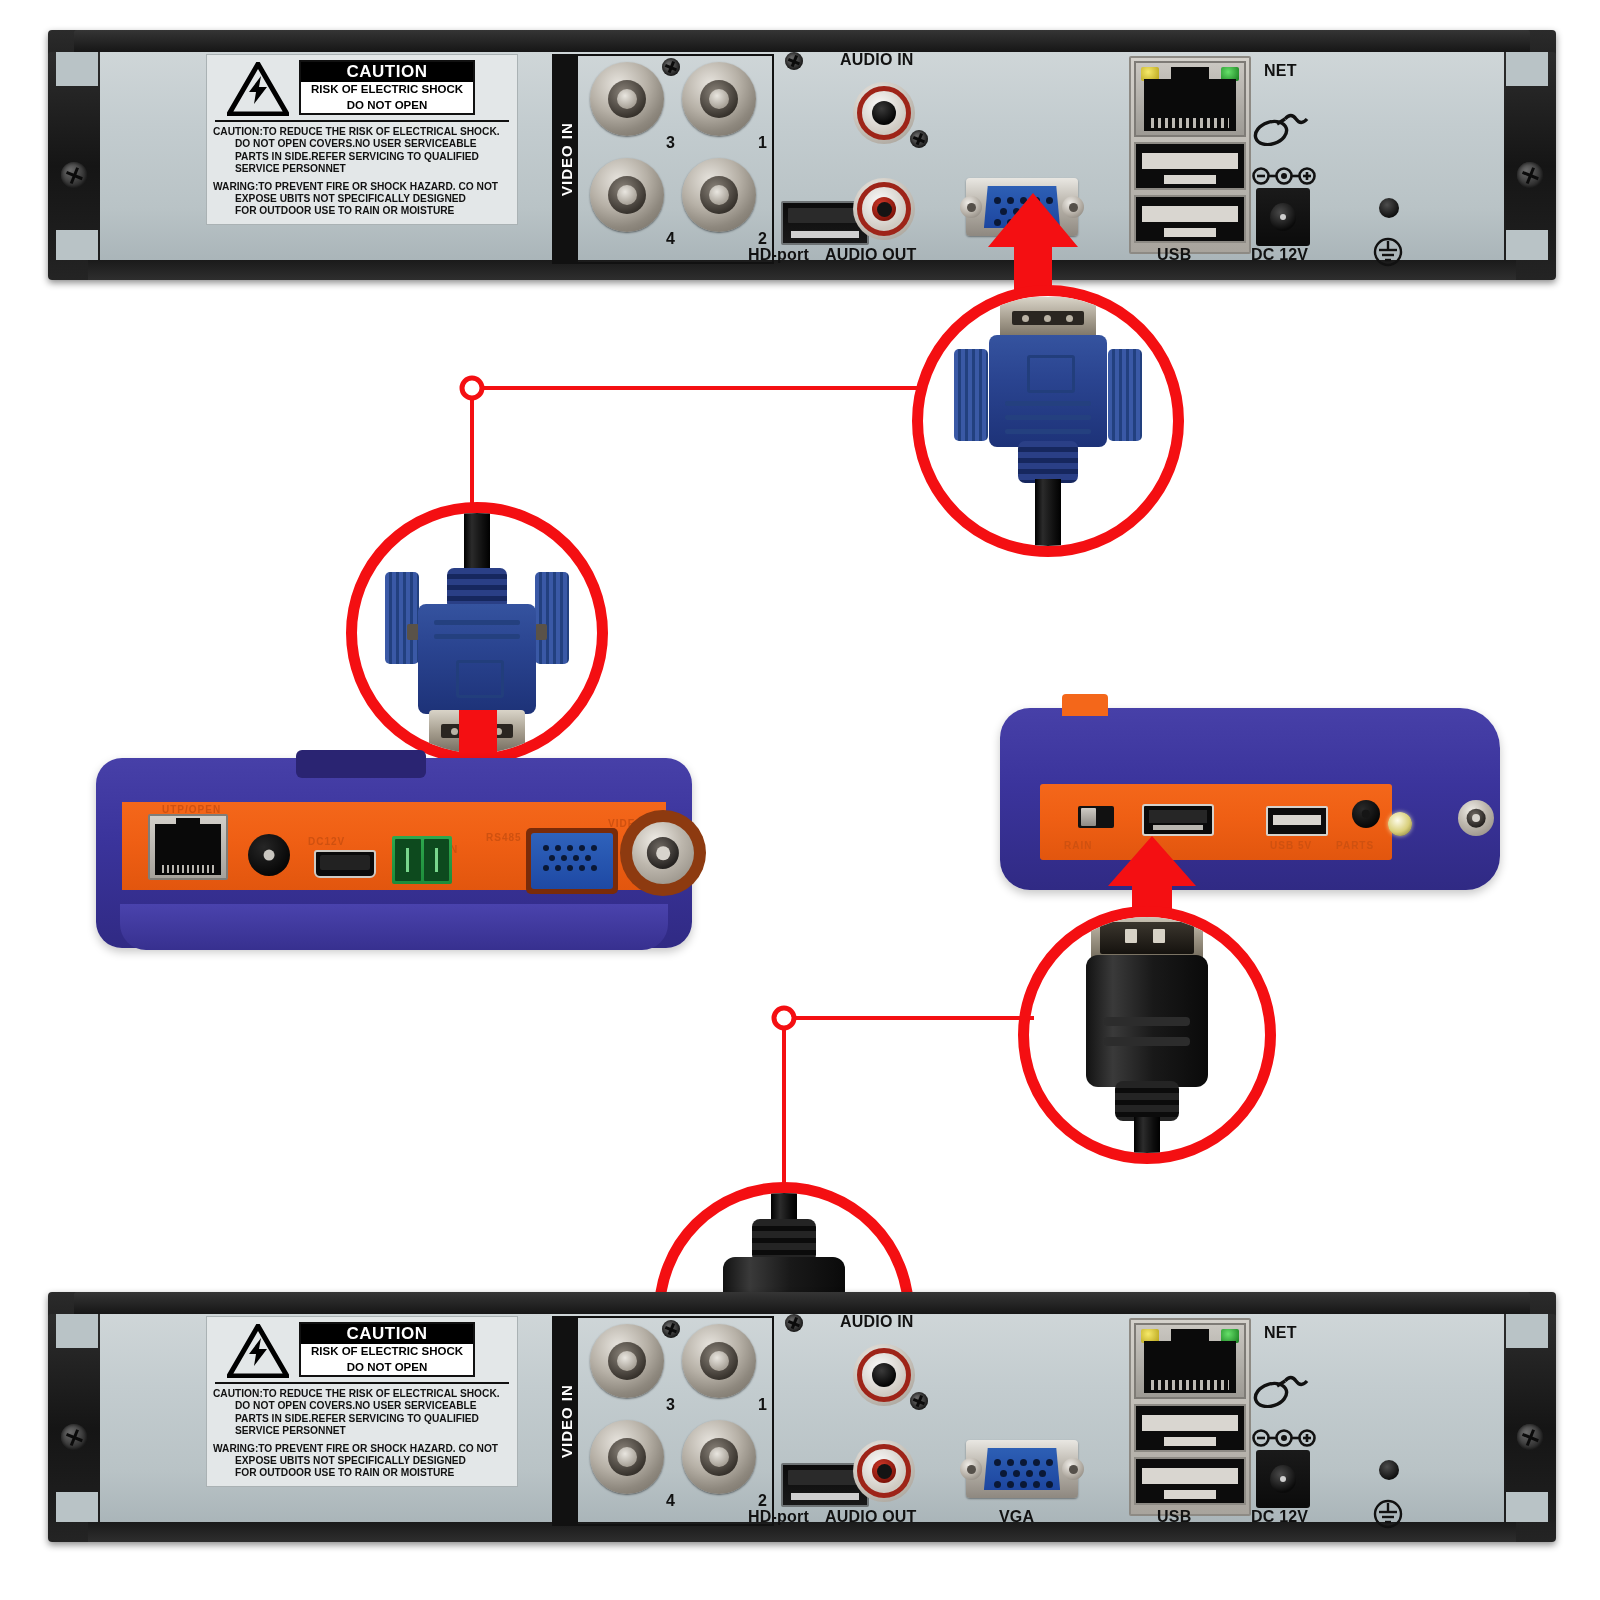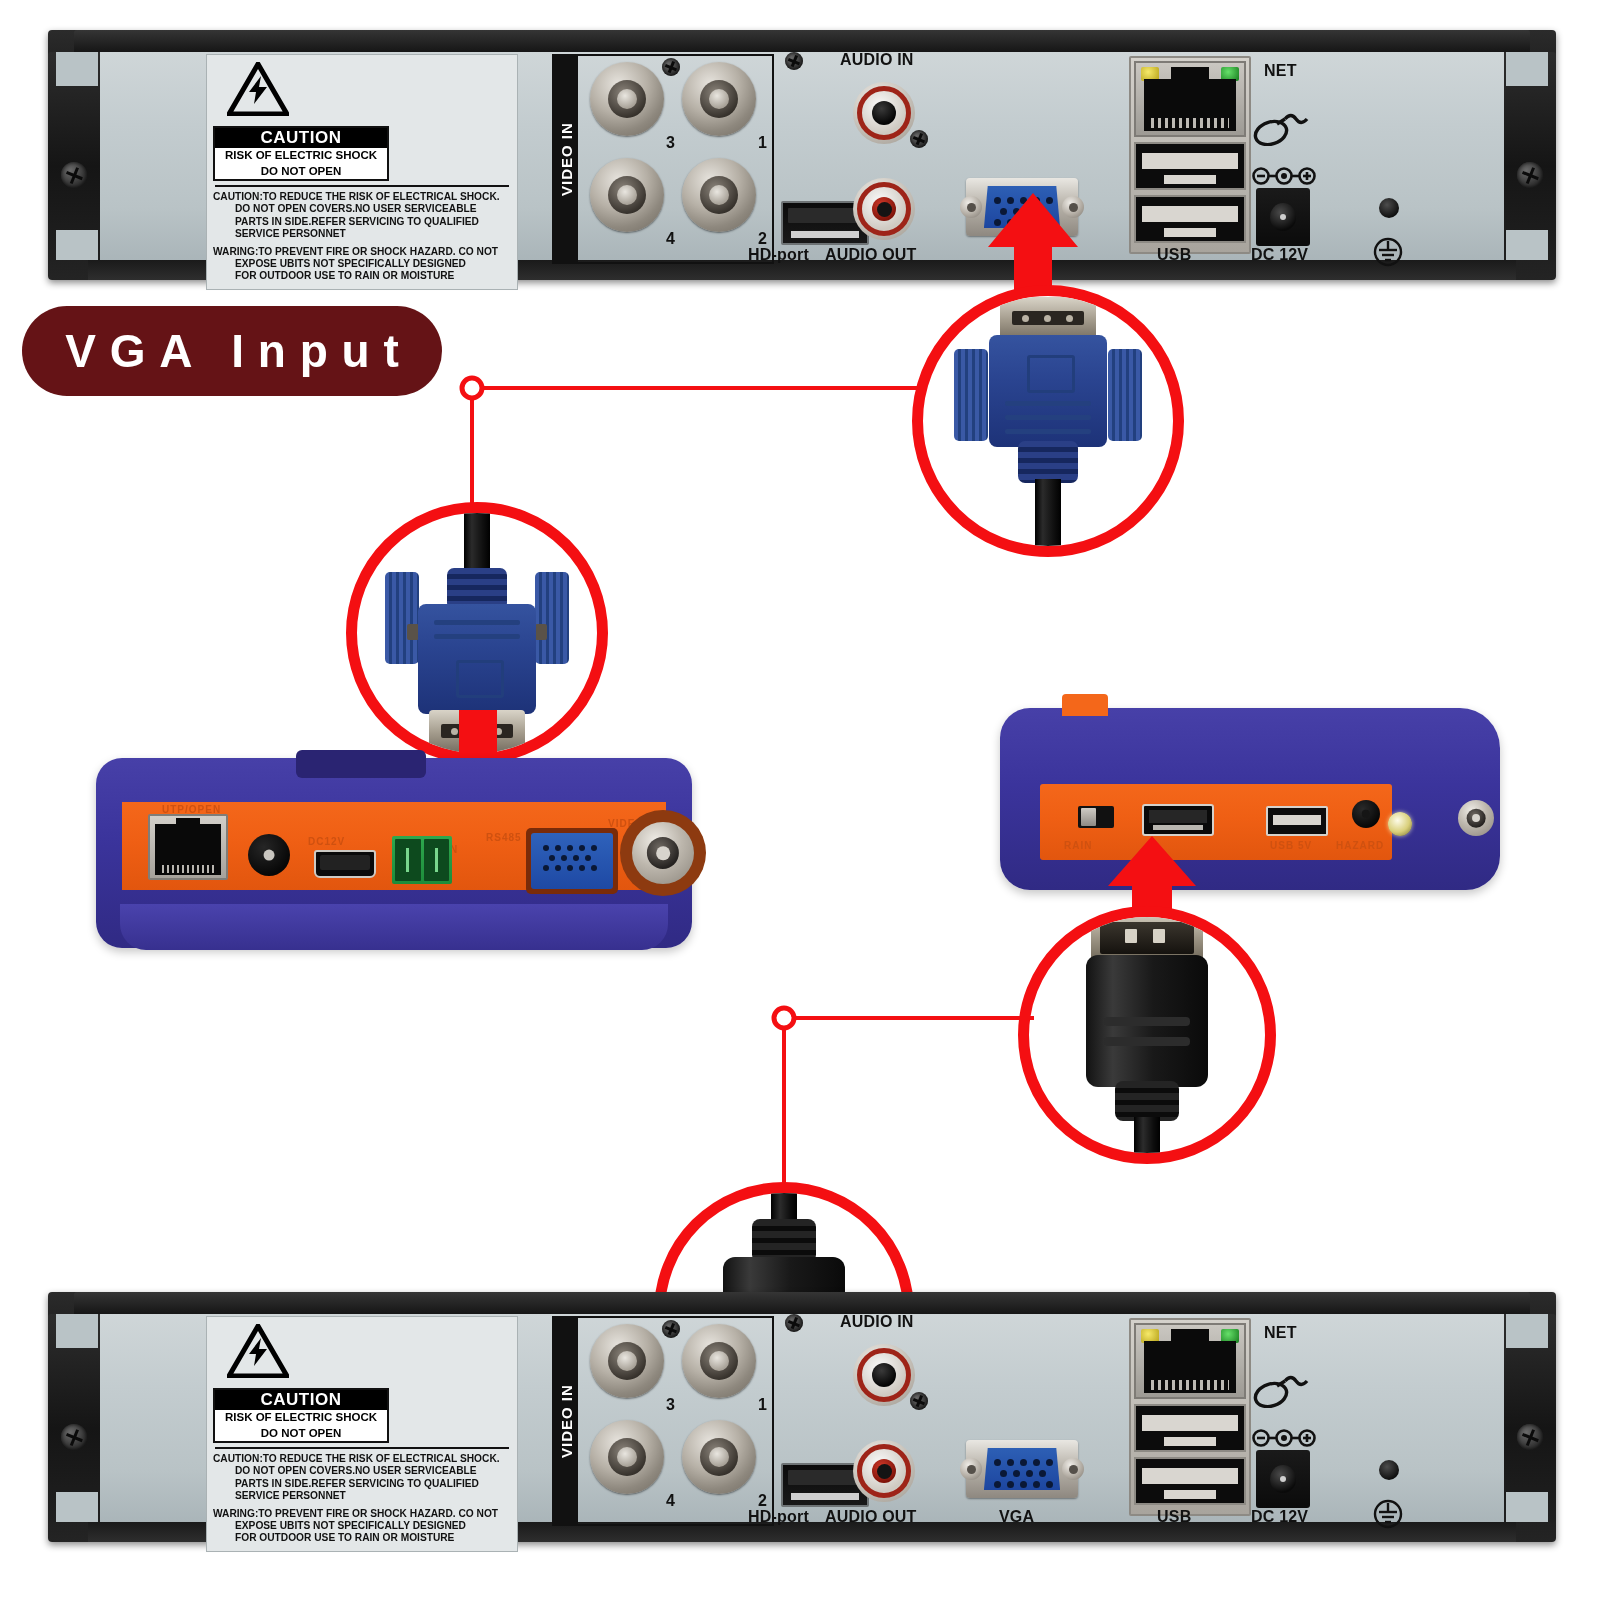--- a/index.html
+++ b/index.html
@@ -37,21 +37,21 @@
 
   
   .dvr-lip{position:absolute;left:26px;right:26px;top:0;height:22px;
       background:linear-gradient(180deg,#353535,#161616);border-radius:3px 3px 0 0;}
   .dvr-bot{position:absolute;left:40px;right:40px;bottom:0;height:20px;
       background:linear-gradient(180deg,#1a1a1a,#2e2e2e);}
 
   
   .caution{position:absolute;background:#e3e7e8;border:1px solid #aab2b4;
       padding:5px 6px 6px 6px;}
-  .caution-top{display:flex;align-items:flex-start;gap:10px;flex-direction:column;}
+  .caution-top{display:flex;align-items:flex-start;gap:10px;}
   .tri{width:62px;height:54px;position:relative;flex:none;margin-left:14px;margin-top:2px;}
   .tri svg{display:block;}
   .cbox{border:2px solid #111;background:#fff;flex:none;width:172px;}
   .cbox .chead{background:#000;color:#fff;font-weight:bold;font-size:17px;
       text-align:center;letter-spacing:.5px;line-height:20px;}
   .cbox .csub{color:#000;font-size:11.5px;font-weight:bold;text-align:center;
       line-height:12.5px;padding:1px 1px 2px;}
   .crule{height:2px;background:#111;margin:4px 2px 4px;}
   .cbody{font-size:10.2px;font-weight:bold;color:#111;line-height:12.4px;}
   .cbody div{white-space:nowrap;}
@@ -465,23 +465,20 @@
   </div>
 
   <div class="leader" style="left:450px;top:370px;width:480px;height:180px;">
     <svg width="480" height="180" viewBox="0 0 480 180">
       <line x1="22" y1="18" x2="470" y2="18" stroke="#f40f12" stroke-width="4"></line>
       <line x1="22" y1="18" x2="22" y2="175" stroke="#f40f12" stroke-width="4"></line>
       <circle cx="22" cy="18" r="10" fill="#fff" stroke="#f40f12" stroke-width="5"></circle>
     </svg>
   </div>
 
-  <div class="badge" style="left:22px;top:306px;width:420px;height:90px;font-size:46px;">
-    <span>VGA Input</span>
-  </div>
 
   <div class="callout" style="left:346px;top:502px;width:262px;height:262px;">
     <div class="callout-inner">
       <div class="vplug" style="width:232px;height:250px;">
         <div class="cable" style="top:0px;height:66px;"></div>
         <div class="strain" style="top:60px;height:42px;"></div>
         <div class="thumb" style="left:24px;top:64px;height:92px;"></div>
         <div class="thumb" style="right:24px;top:64px;height:92px;"></div>
         <div class="shaft" style="left:46px;top:116px;"></div>
         <div class="shaft" style="right:46px;top:116px;"></div>
@@ -551,21 +548,21 @@
     <div class="t-foot"></div>
   </div>
 
   <div class="tester" style="left:1000px;top:708px;width:500px;height:182px;">
     <div class="t-body" style="border-radius:30px 40px 34px 30px;"></div>
     <div class="t-knob" style="left:62px;top:-14px;width:46px;height:22px;"></div>
     <div class="t-panel" style="left:40px;top:76px;width:352px;height:76px;border-radius:3px;"></div>
 
     <div class="t-silk" style="left:64px;top:132px;">RAIN</div>
     <div class="t-silk" style="left:270px;top:132px;">USB 5V</div>
-    <div class="t-silk" style="left:336px;top:132px;">HAZARD</div>
+    <div class="t-silk" style="left:336px;top:132px;">PARTS</div>
 
     <div class="t-sw" style="left:78px;top:98px;width:36px;height:22px;"></div>
     <div class="t-hdmi" style="left:142px;top:96px;width:68px;height:28px;">
         <div class="tongue"></div>
       </div>
     <div class="t-usba" style="left:266px;top:98px;width:58px;height:26px;"></div>
     <div class="t-jack" style="left:352px;top:92px;width:28px;height:28px;"></div>
     <div class="t-led" style="left:388px;top:104px;width:24px;height:24px;"></div>
     <div class="t-bnc" style="left:458px;top:92px;width:36px;height:36px;"></div>
   </div>

